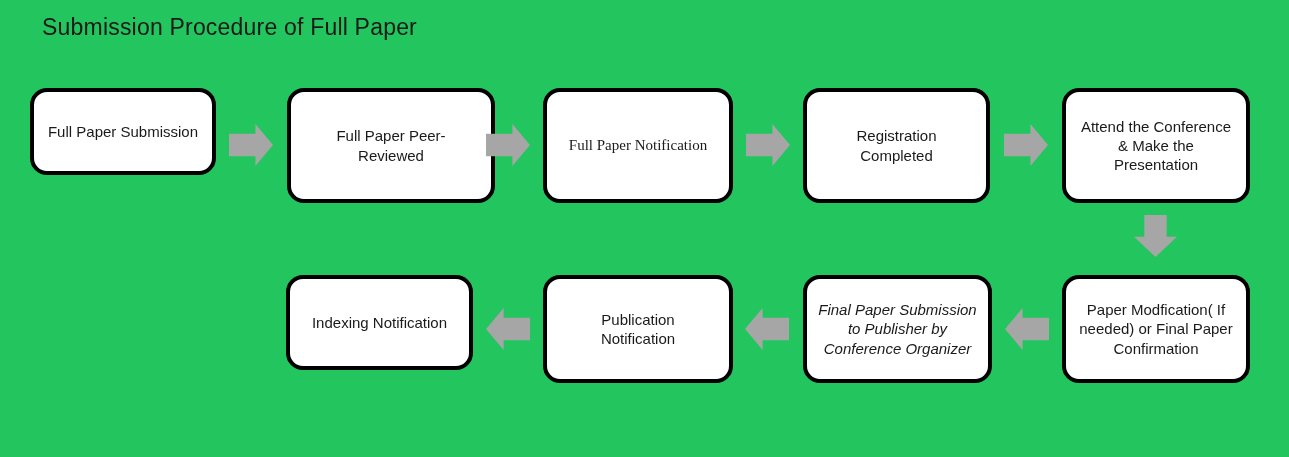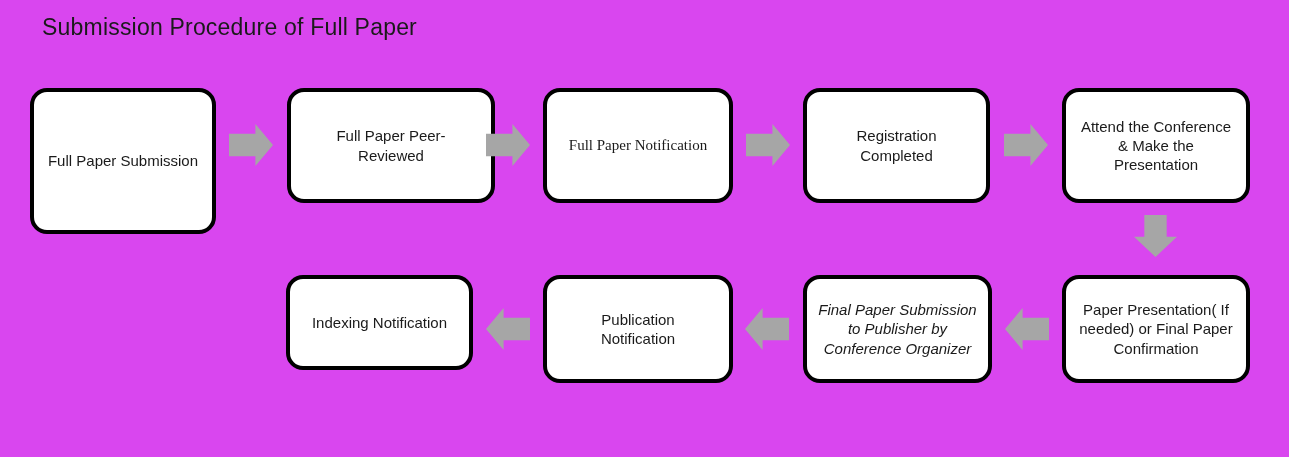--- a/index.html
+++ b/index.html
@@ -5,21 +5,21 @@
   html, body {
     margin: 0;
     padding: 0;
     background: #ffffff;
     font-family: "Liberation Sans", sans-serif;
   }
   .canvas {
     position: relative;
     width: 1289px;
     height: 457px;
-    background: #d946ef;
+    background: #22c55e;
     overflow: hidden;
   }
   .title {
     position: absolute;
     left: 42px;
     top: 14px;
     margin: 0;
     font-size: 23px;
     font-weight: 500;
     color: #1a1a1a;
@@ -37,21 +37,21 @@
     text-align: center;
     padding: 0 6px;
   }
   .box-label {
     font-size: 15px;
     line-height: 1.28;
     color: #1a1a1a;
     white-space: pre-line;
   }
   
-  .pos1 { left: 30px;   top: 88px;  width: 186px; height: 146px; align-items: center; }
+  .pos1 { left: 30px;   top: 88px;  width: 186px; height: 87px; align-items: center; }
   .pos2 { left: 287px;  top: 88px;  width: 208px; height: 115px; }
   .pos3 { left: 543px;  top: 88px;  width: 190px; height: 115px; font-family: Liberation Serif, serif; }
   .pos4 { left: 803px;  top: 88px;  width: 187px; height: 115px; align-items: center; }
   .pos5 { left: 1062px; top: 88px;  width: 188px; height: 115px; }
   
   .pos6 { left: 1062px; top: 275px; width: 188px; height: 108px; }
   .pos7 { left: 803px;  top: 275px; width: 189px; height: 108px; font-style: italic; }
   .pos8 { left: 543px;  top: 275px; width: 190px; height: 108px; }
   .pos9 { left: 286px;  top: 275px; width: 187px; height: 95px; }
 
@@ -104,21 +104,21 @@
     <span class="box-label">Registration
 Completed</span>
   </div>
   <div class="box pos5">
     <span class="box-label">Attend the Conference
 &amp; Make the
 Presentation</span>
   </div>
 
   <div class="box pos6">
-    <span class="box-label">Paper Presentation( If
+    <span class="box-label">Paper Modfication( If
 needed) or Final Paper
 Confirmation</span>
   </div>
   <div class="box pos7">
     <span class="box-label">Final Paper Submission
 to Publisher by
 Conference Organizer</span>
   </div>
   <div class="box pos8">
     <span class="box-label">Publication

